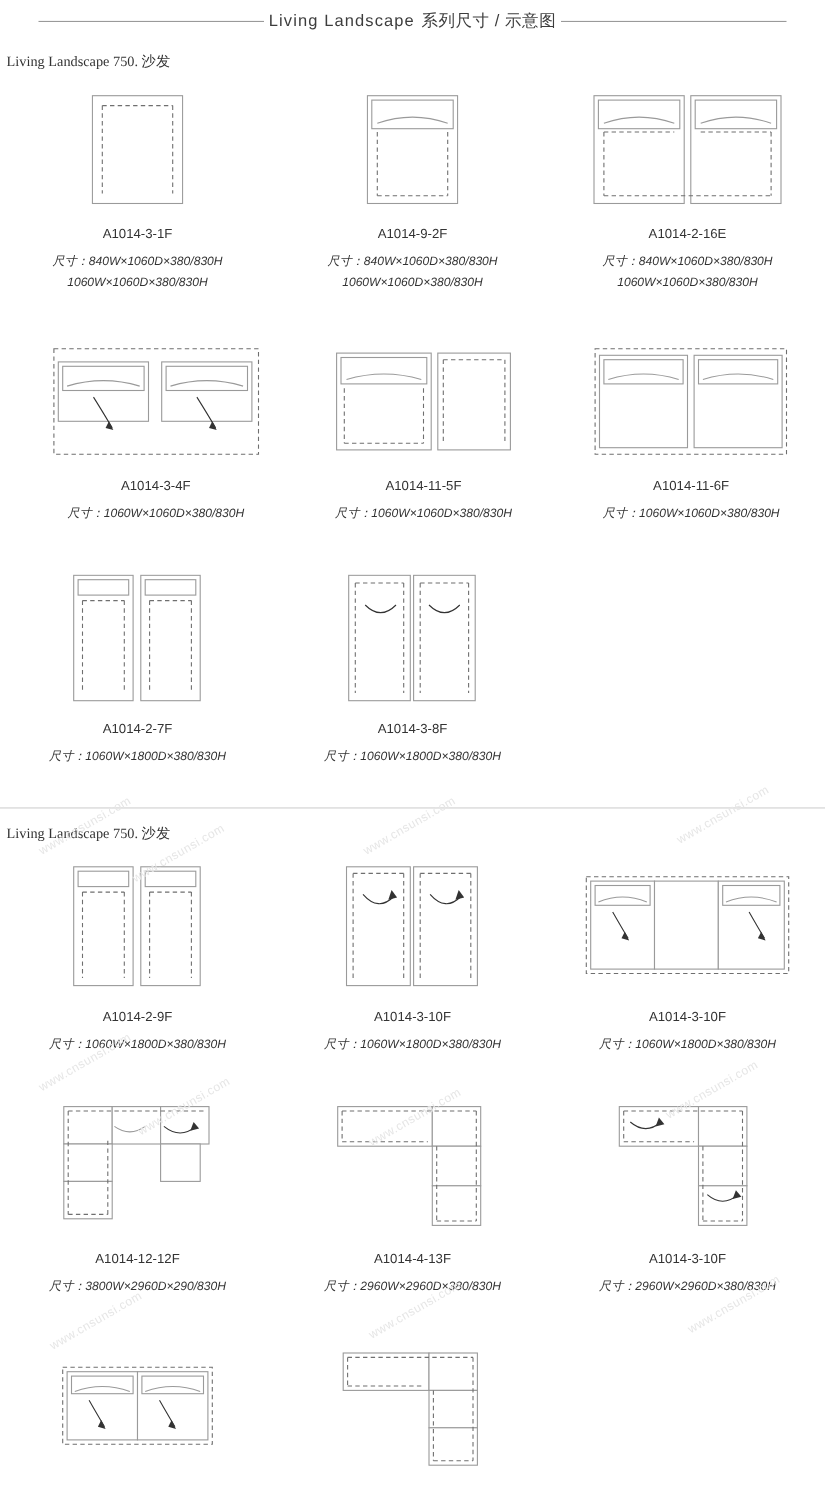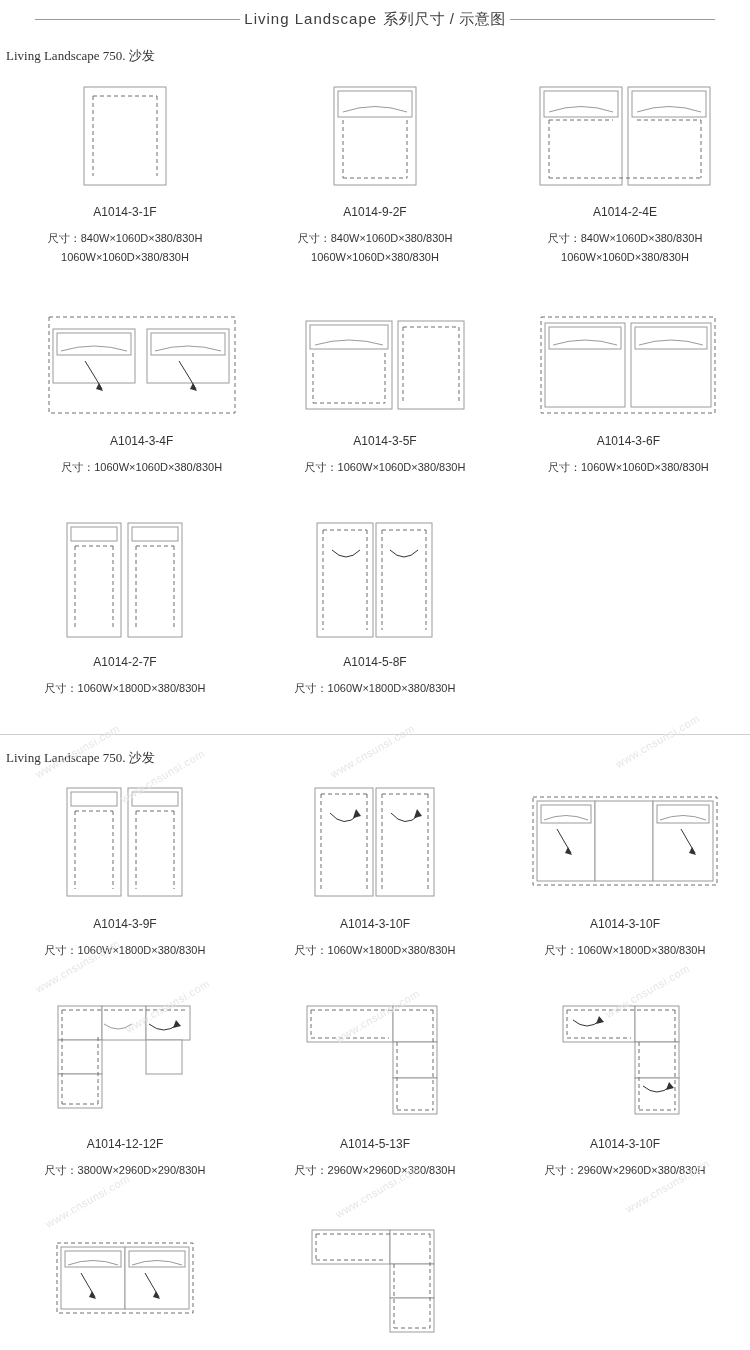--- a/index.html
+++ b/index.html
@@ -74,21 +74,21 @@
     margin-top: 10px;
     text-align: center;
   }
   .dims {
     font-size: 11px;
     color: #333;
     margin-top: 10px;
     text-align: center;
     line-height: 1.7;
   }
-  .dims div { white-space: nowrap; }
+  .dims div { white-space: nowrap; font-style: italic; }
 
   
   .wm {
     position: absolute;
     font-size: 11px;
     color: #e6e6e6;
     transform: rotate(-30deg);
     white-space: nowrap;
     pointer-events: none;
     user-select: none;
@@ -168,21 +168,21 @@
             <rect x="93" y="5" width="74" height="26" fill="#fff" stroke="#9a9a9a" stroke-width="1"></rect>
             <path d="M10 26 Q42 15 74 26" fill="none" stroke="#9a9a9a" stroke-width="1"></path>
             <path d="M98 26 Q130 15 162 26" fill="none" stroke="#9a9a9a" stroke-width="1"></path>
             <line x1="10" y1="34" x2="10" y2="92" stroke="#6f6f6f" stroke-width="1" stroke-dasharray="4 3"></line>
             <line x1="162" y1="34" x2="162" y2="92" stroke="#6f6f6f" stroke-width="1" stroke-dasharray="4 3"></line>
             <line x1="10" y1="92" x2="162" y2="92" stroke="#6f6f6f" stroke-width="1" stroke-dasharray="4 3"></line>
             <line x1="10" y1="34" x2="74" y2="34" stroke="#6f6f6f" stroke-width="1" stroke-dasharray="4 3"></line>
             <line x1="98" y1="34" x2="162" y2="34" stroke="#6f6f6f" stroke-width="1" stroke-dasharray="4 3"></line>
           </svg>
         </div>
-        <div class="code">A1014-2-4E</div>
+        <div class="code">A1014-2-16E</div>
         <div class="dims">
           <div>尺寸：840W×1060D×380/830H</div>
           <div>1060W×1060D×380/830H</div>
         </div>
       </div>
     </div>
 
     <div class="row" style="margin-top:22px;padding-left:20px;">
       <div class="cell">
         <div class="fig">
@@ -214,39 +214,39 @@
             <rect x="5" y="10" width="78" height="24" fill="#fff" stroke="#9a9a9a" stroke-width="1"></rect>
             <path d="M10 30 Q44 20 78 30" fill="none" stroke="#9a9a9a" stroke-width="1"></path>
             <line x1="8" y1="38" x2="8" y2="88" stroke="#6f6f6f" stroke-width="1" stroke-dasharray="4 3"></line>
             <line x1="80" y1="38" x2="80" y2="88" stroke="#6f6f6f" stroke-width="1" stroke-dasharray="4 3"></line>
             <line x1="8" y1="88" x2="80" y2="88" stroke="#6f6f6f" stroke-width="1" stroke-dasharray="4 3"></line>
             <line x1="98" y1="12" x2="98" y2="88" stroke="#6f6f6f" stroke-width="1" stroke-dasharray="4 3"></line>
             <line x1="154" y1="12" x2="154" y2="88" stroke="#6f6f6f" stroke-width="1" stroke-dasharray="4 3"></line>
             <line x1="98" y1="12" x2="154" y2="12" stroke="#6f6f6f" stroke-width="1" stroke-dasharray="4 3"></line>
           </svg>
         </div>
-        <div class="code">A1014-3-5F</div>
+        <div class="code">A1014-11-5F</div>
         <div class="dims">
           <div>尺寸：1060W×1060D×380/830H</div>
         </div>
       </div>
 
       <div class="cell">
         <div class="fig">
           <svg width="178" height="100" viewBox="0 0 178 100">
             <rect x="2" y="2" width="174" height="96" fill="none" stroke="#6f6f6f" stroke-width="1" stroke-dasharray="4 3"></rect>
             <rect x="6" y="8" width="80" height="84" fill="#fff" stroke="#9a9a9a" stroke-width="1"></rect>
             <rect x="92" y="8" width="80" height="84" fill="#fff" stroke="#9a9a9a" stroke-width="1"></rect>
             <rect x="10" y="12" width="72" height="22" fill="#fff" stroke="#9a9a9a" stroke-width="1"></rect>
             <rect x="96" y="12" width="72" height="22" fill="#fff" stroke="#9a9a9a" stroke-width="1"></rect>
             <path d="M14 30 Q46 20 78 30" fill="none" stroke="#9a9a9a" stroke-width="1"></path>
             <path d="M100 30 Q132 20 164 30" fill="none" stroke="#9a9a9a" stroke-width="1"></path>
           </svg>
         </div>
-        <div class="code">A1014-3-6F</div>
+        <div class="code">A1014-11-6F</div>
         <div class="dims">
           <div>尺寸：1060W×1060D×380/830H</div>
         </div>
       </div>
     </div>
 
     <div class="row" style="margin-top:22px;">
       <div class="cell">
         <div class="fig tall">
           <svg width="118" height="118" viewBox="0 0 118 118">
@@ -276,21 +276,21 @@
             <line x1="7" y1="8" x2="51" y2="8" stroke="#6f6f6f" stroke-width="1" stroke-dasharray="4 3"></line>
             <line x1="7" y1="8" x2="7" y2="108" stroke="#6f6f6f" stroke-width="1" stroke-dasharray="4 3"></line>
             <line x1="51" y1="8" x2="51" y2="108" stroke="#6f6f6f" stroke-width="1" stroke-dasharray="4 3"></line>
             <line x1="66" y1="8" x2="110" y2="8" stroke="#6f6f6f" stroke-width="1" stroke-dasharray="4 3"></line>
             <line x1="66" y1="8" x2="66" y2="108" stroke="#6f6f6f" stroke-width="1" stroke-dasharray="4 3"></line>
             <line x1="110" y1="8" x2="110" y2="108" stroke="#6f6f6f" stroke-width="1" stroke-dasharray="4 3"></line>
             <path d="M16 28 Q30 42 44 28" fill="none" stroke="#333" stroke-width="1"></path>
             <path d="M74 28 Q88 42 102 28" fill="none" stroke="#333" stroke-width="1"></path>
           </svg>
         </div>
-        <div class="code">A1014-5-8F</div>
+        <div class="code">A1014-3-8F</div>
         <div class="dims">
           <div>尺寸：1060W×1800D×380/830H</div>
         </div>
       </div>
 
       <div class="cell empty"></div>
     </div>
   </div>
 
   <div class="divider"></div>
@@ -307,21 +307,21 @@
             <rect x="5" y="5" width="46" height="14" fill="#fff" stroke="#9a9a9a" stroke-width="1"></rect>
             <rect x="66" y="5" width="46" height="14" fill="#fff" stroke="#9a9a9a" stroke-width="1"></rect>
             <line x1="9" y1="24" x2="9" y2="102" stroke="#6f6f6f" stroke-width="1" stroke-dasharray="4 3"></line>
             <line x1="47" y1="24" x2="47" y2="102" stroke="#6f6f6f" stroke-width="1" stroke-dasharray="4 3"></line>
             <line x1="9" y1="24" x2="47" y2="24" stroke="#6f6f6f" stroke-width="1" stroke-dasharray="4 3"></line>
             <line x1="70" y1="24" x2="70" y2="102" stroke="#6f6f6f" stroke-width="1" stroke-dasharray="4 3"></line>
             <line x1="108" y1="24" x2="108" y2="102" stroke="#6f6f6f" stroke-width="1" stroke-dasharray="4 3"></line>
             <line x1="70" y1="24" x2="108" y2="24" stroke="#6f6f6f" stroke-width="1" stroke-dasharray="4 3"></line>
           </svg>
         </div>
-        <div class="code">A1014-3-9F</div>
+        <div class="code">A1014-2-9F</div>
         <div class="dims">
           <div>尺寸：1060W×1800D×380/830H</div>
         </div>
       </div>
 
       <div class="cell">
         <div class="fig tall">
           <svg width="122" height="112" viewBox="0 0 122 112">
             <rect x="1" y="1" width="58" height="108" fill="#fff" stroke="#9a9a9a" stroke-width="1"></rect>
             <rect x="62" y="1" width="58" height="108" fill="#fff" stroke="#9a9a9a" stroke-width="1"></rect>
@@ -400,21 +400,21 @@
             <rect x="88" y="38" width="44" height="36" fill="#fff" stroke="#9a9a9a" stroke-width="1"></rect>
             <rect x="88" y="74" width="44" height="36" fill="#fff" stroke="#9a9a9a" stroke-width="1"></rect>
             <line x1="6" y1="6" x2="128" y2="6" stroke="#6f6f6f" stroke-width="1" stroke-dasharray="4 3"></line>
             <line x1="6" y1="6" x2="6" y2="34" stroke="#6f6f6f" stroke-width="1" stroke-dasharray="4 3"></line>
             <line x1="6" y1="34" x2="84" y2="34" stroke="#6f6f6f" stroke-width="1" stroke-dasharray="4 3"></line>
             <line x1="128" y1="6" x2="128" y2="106" stroke="#6f6f6f" stroke-width="1" stroke-dasharray="4 3"></line>
             <line x1="92" y1="38" x2="92" y2="106" stroke="#6f6f6f" stroke-width="1" stroke-dasharray="4 3"></line>
             <line x1="92" y1="106" x2="128" y2="106" stroke="#6f6f6f" stroke-width="1" stroke-dasharray="4 3"></line>
           </svg>
         </div>
-        <div class="code">A1014-5-13F</div>
+        <div class="code">A1014-4-13F</div>
         <div class="dims">
           <div>尺寸：2960W×2960D×380/830H</div>
         </div>
       </div>
 
       <div class="cell">
         <div class="fig tall">
           <svg width="128" height="118" viewBox="0 0 128 118">
             <rect x="2" y="2" width="72" height="36" fill="#fff" stroke="#9a9a9a" stroke-width="1"></rect>
             <rect x="74" y="2" width="44" height="36" fill="#fff" stroke="#9a9a9a" stroke-width="1"></rect>

